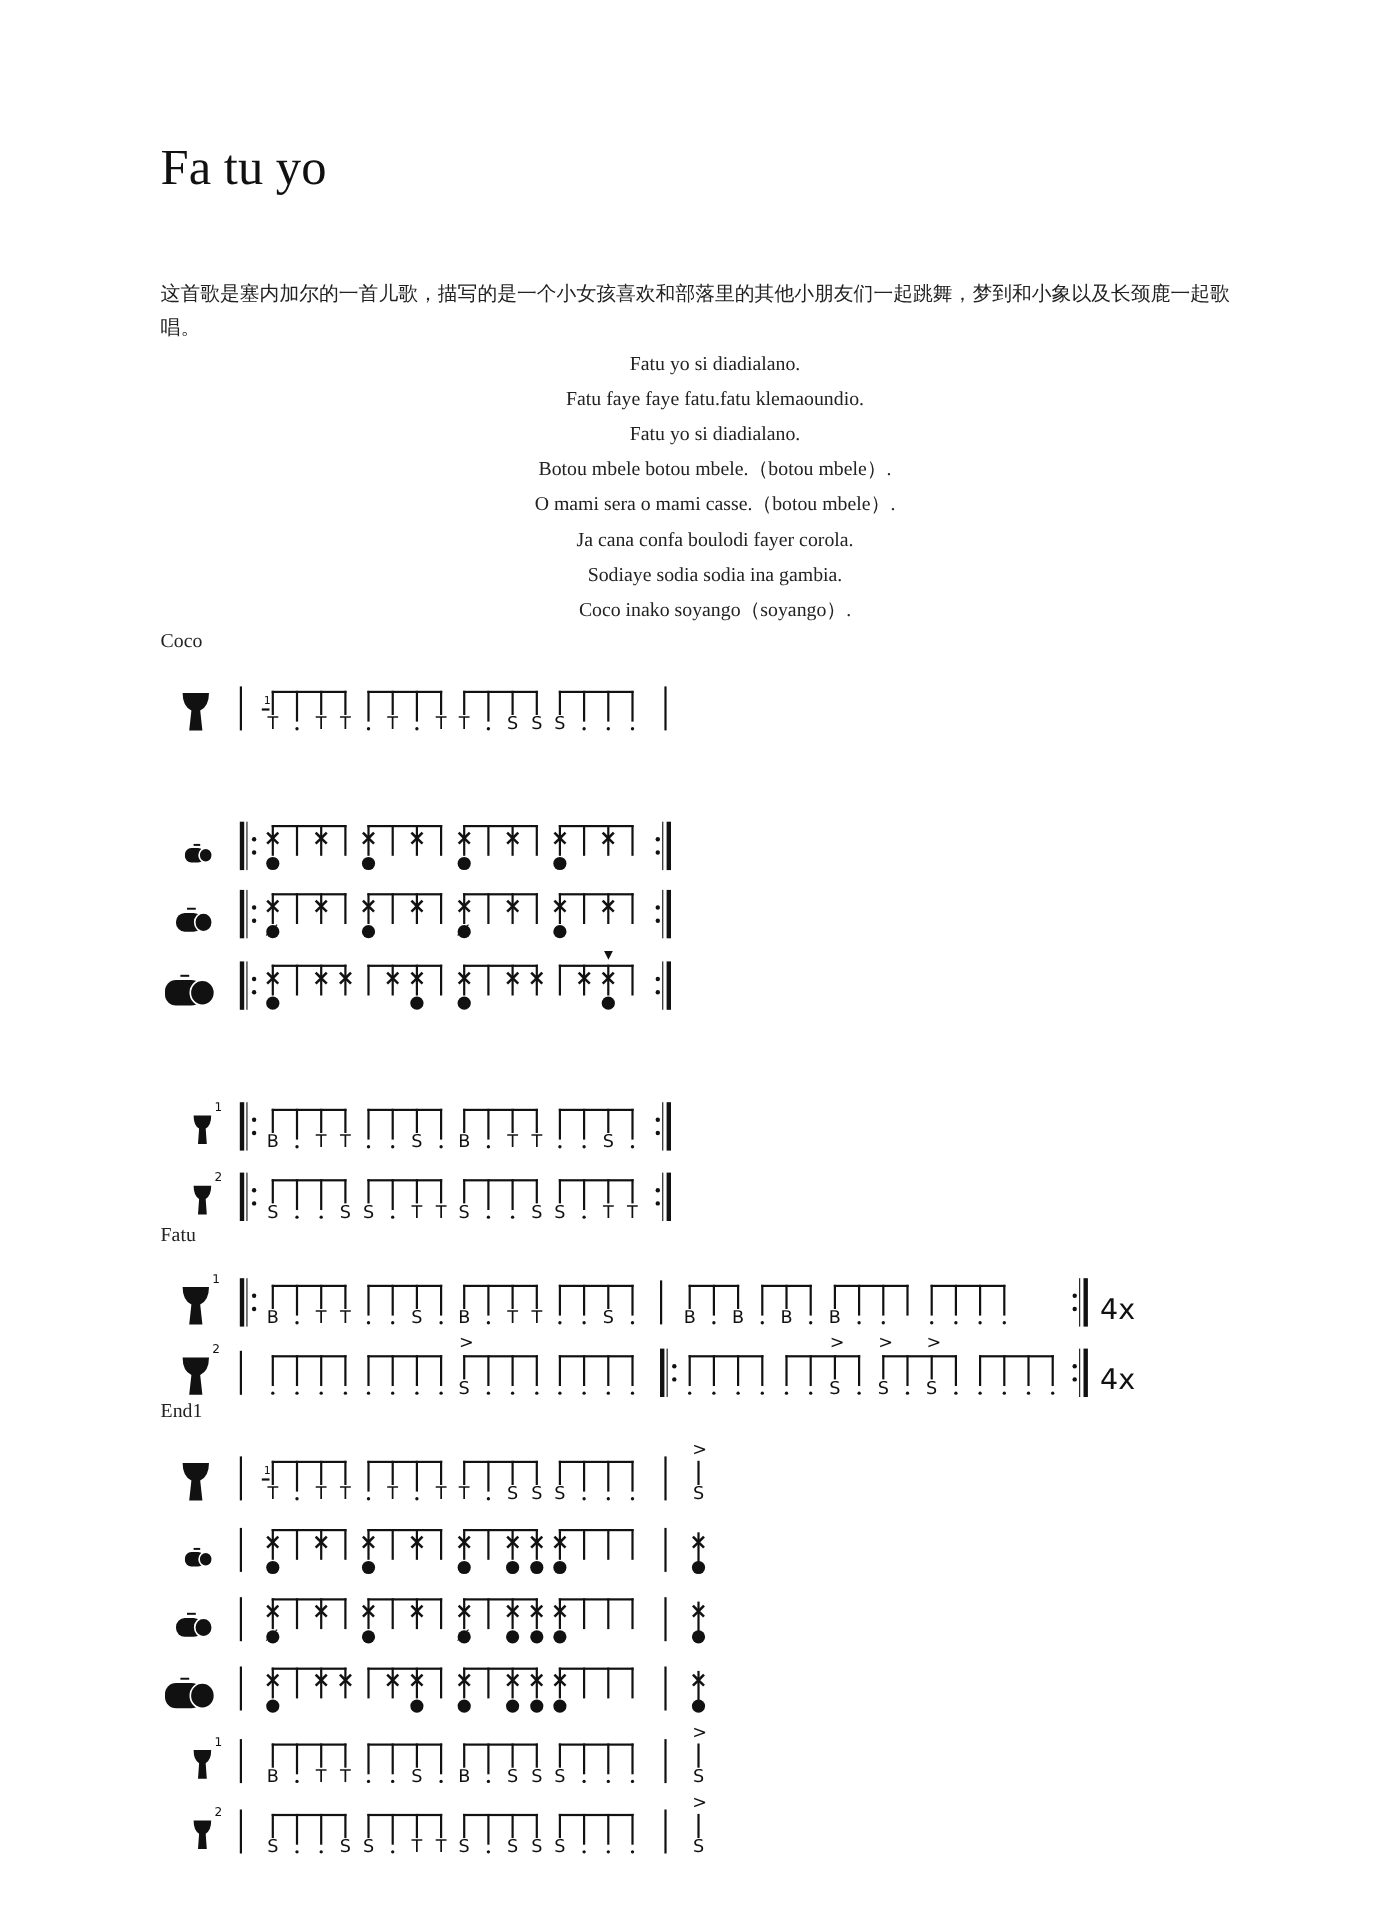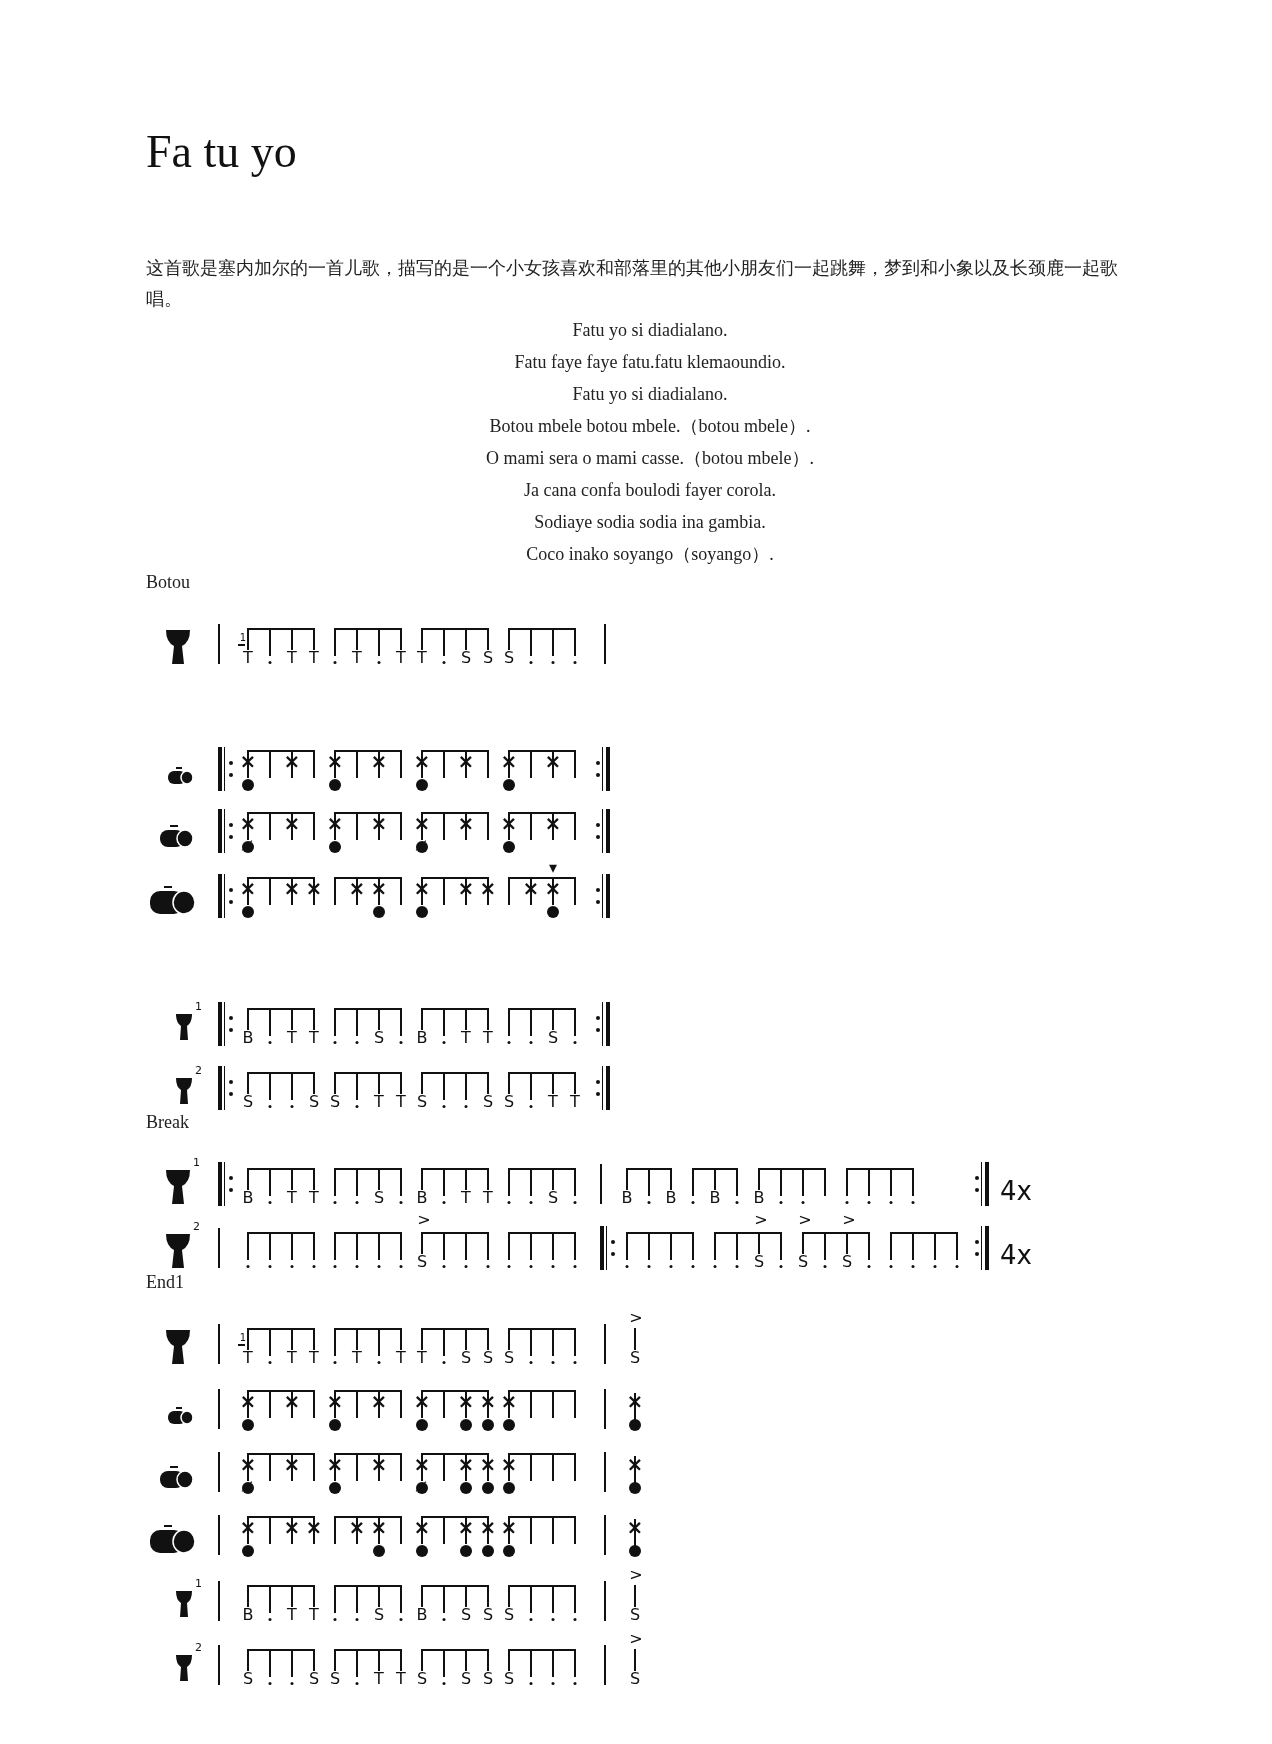--- a/index.html
+++ b/index.html
@@ -31,22 +31,22 @@
   <div>Fatu yo si diadialano.</div>
   <div>Fatu faye faye fatu.fatu klemaoundio.</div>
   <div>Fatu yo si diadialano.</div>
   <div>Botou mbele botou mbele.（botou mbele）.</div>
   <div>O mami sera o mami casse.（botou mbele）.</div>
   <div>Ja cana confa boulodi fayer corola.</div>
   <div>Sodiaye sodia sodia ina gambia.</div>
   <div>Coco inako soyango（soyango）.</div>
 </div>
 
-<div class="section-label" style="top:572px">Botou</div>
-<div class="section-label" style="top:1112px">Break</div>
+<div class="section-label" style="top:572px">Coco</div>
+<div class="section-label" style="top:1112px">Fatu</div>
 <div class="section-label" style="top:1272px">End1</div>
 
 <div id="notation">
     <div class="staff" style="top: 620px;">
       <svg width="26" height="38" style="position: absolute; left: 165px; top: 8px;">
         <path d="M1 2 H25 Q25 14 17 18 L19 36 H7 L9 18 Q1 14 1 2 Z" fill="#111"></path>
       </svg>
       <div class="bar" style="left: 218px; top: 4px; width: 2px; height: 40px;"></div>
       <div class="beam" style="left: 247px; top: 8px; width: 68px;"></div>
       <div class="stem" style="left: 247px; top: 8px; height: 28px;"></div>

